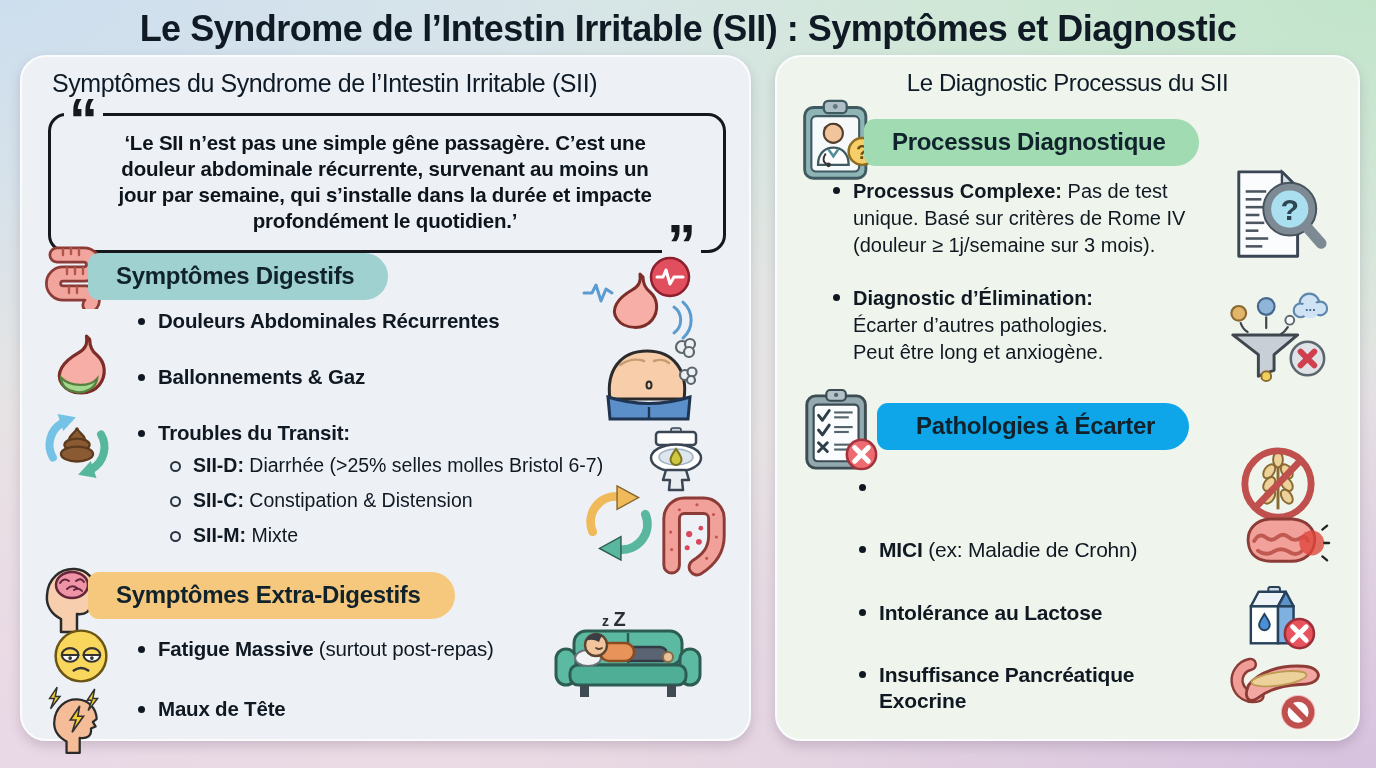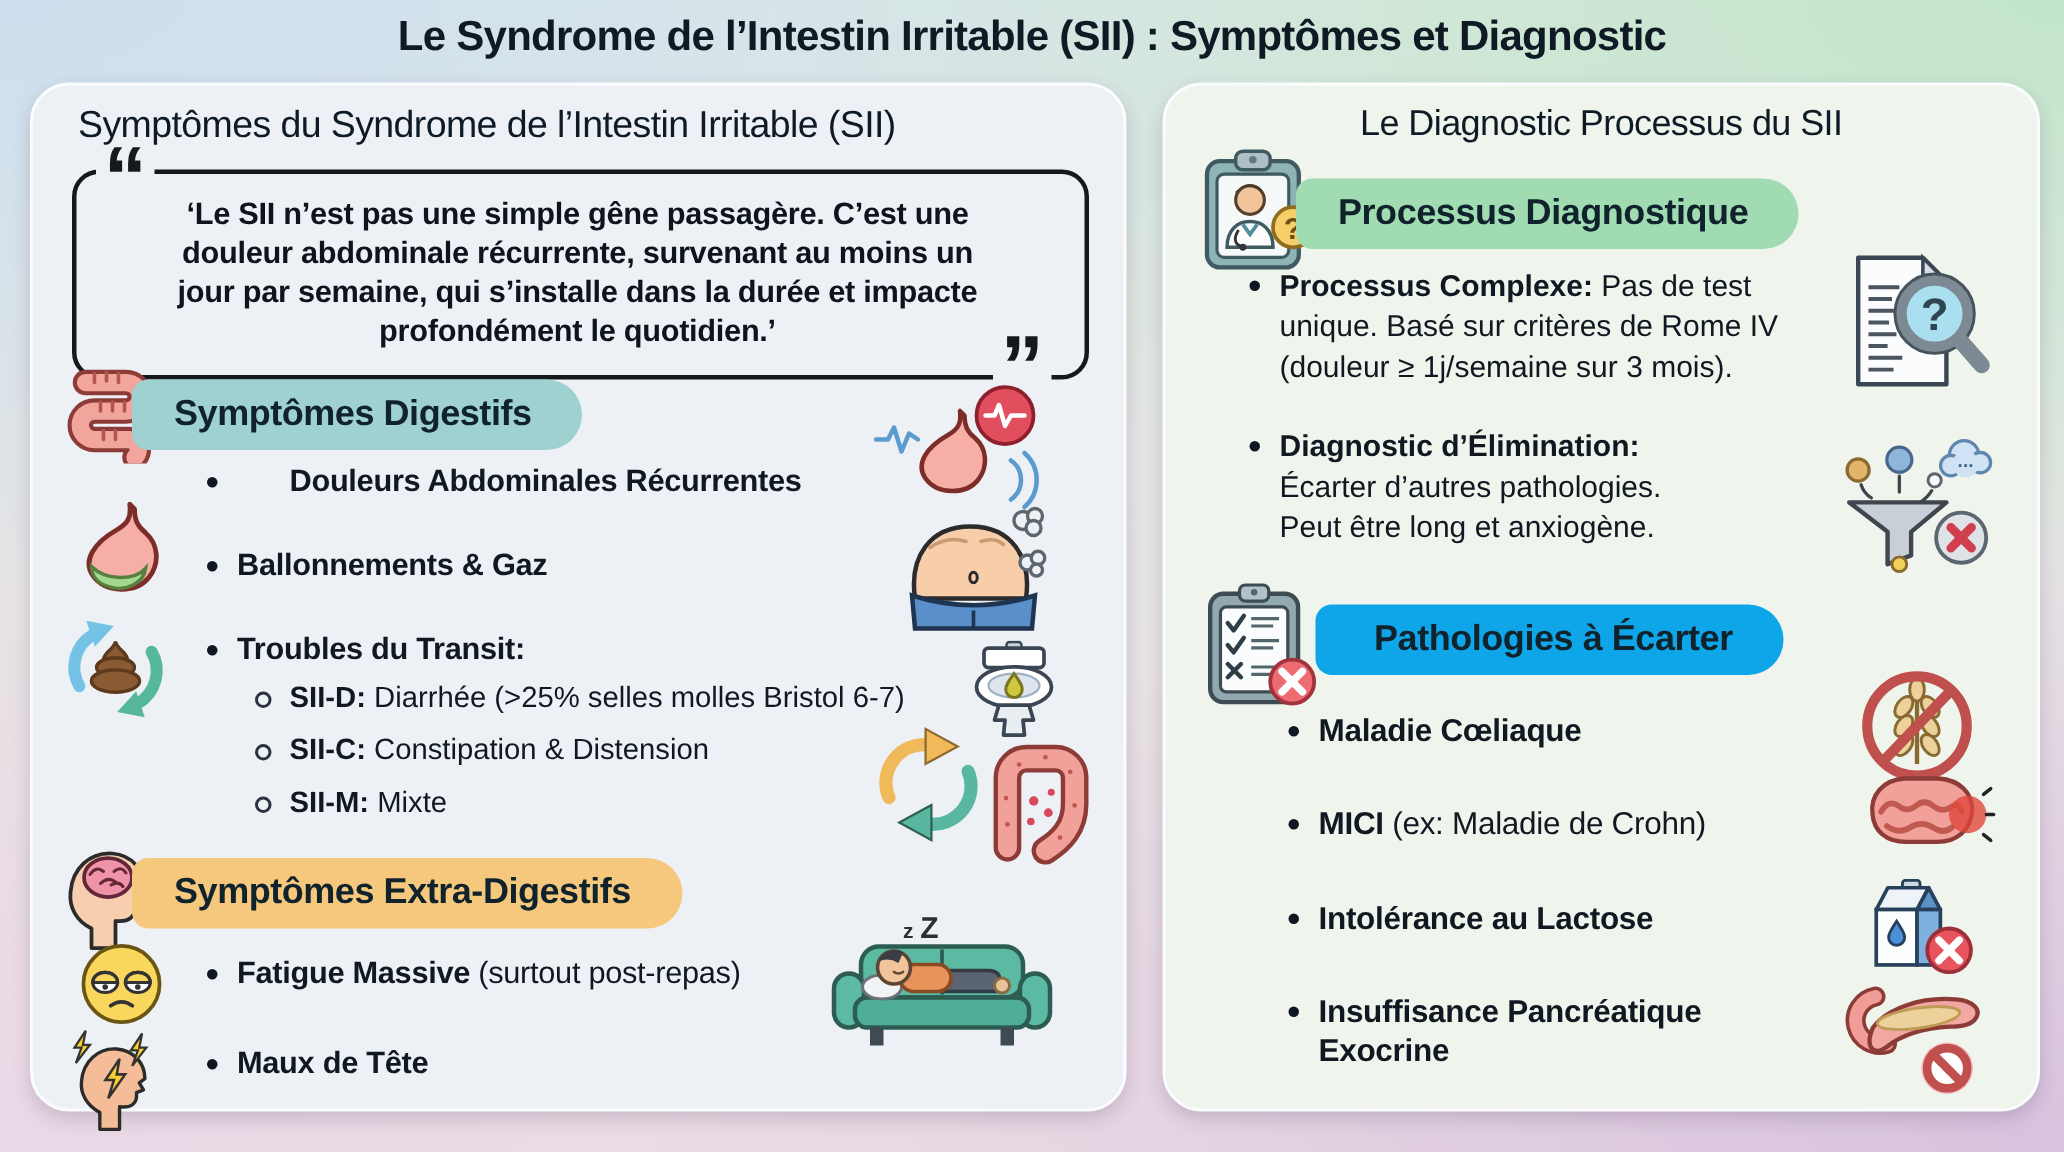--- a/index.html
+++ b/index.html
@@ -7,21 +7,21 @@
     width:1376px;height:768px;position:relative;overflow:hidden;
     font-family:"Liberation Sans",sans-serif;color:#101822;
     background:
       radial-gradient(120% 95% at 0% 0%, #cddeee 0%, rgba(205,222,238,0) 55%),
       radial-gradient(120% 95% at 100% 0%, #c2e5ca 0%, rgba(194,229,202,0) 55%),
       radial-gradient(120% 95% at 0% 100%, #e9d8e6 0%, rgba(233,216,230,0) 55%),
       radial-gradient(130% 100% at 100% 100%, #d7c2df 0%, rgba(215,194,223,0) 55%),
       linear-gradient(180deg,#dfe9e6,#eddfe2);
   }
   .app-title{position:absolute;top:8px;left:0;width:100%;text-align:center;
-    font-size:28px;font-weight:bold;letter-spacing:-0.5px;color:#0f1a24;}
+    font-size:36px;font-weight:bold;letter-spacing:-0.5px;color:#0f1a24;}
   .panel{position:absolute;border-radius:26px;border:2px solid #fafcfd;
     box-shadow:0 5px 12px rgba(90,70,100,.22);}
   .panel.left{left:20px;top:55px;width:727px;height:682px;background:#edf1f6;}
   .panel.right{left:775px;top:55px;width:581px;height:682px;background:#eff5ec;}
   .h2{position:absolute;font-size:25px;font-weight:normal;letter-spacing:-0.4px;color:#0e1a26;white-space:nowrap;}
   .quote-box{position:absolute;left:26px;top:56px;width:556px;border:3px solid #15181c;border-radius:18px;
     background:#edf1f6;padding:14px 60px 16px 56px;font-size:20.5px;font-weight:bold;line-height:26px;color:#0d141c;letter-spacing:-0.2px;text-align:center;}
   .q-mark{position:absolute;font-size:58px;font-weight:bold;line-height:40px;color:#15181c;background:#edf1f6;padding:0 5px;}
   .q-open{left:42px;top:42px;}
   .q-close{left:640px;top:168px;}
@@ -74,21 +74,21 @@
         <line x1="25" y1="23" x2="25" y2="29"></line>
           <line x1="33" y1="23" x2="33" y2="29"></line>
           <line x1="41" y1="23" x2="41" y2="29"></line>
         <line x1="27" y1="42" x2="27" y2="48"></line>
           <line x1="35" y1="42" x2="35" y2="48"></line>
       </g>
     </svg>
   </div>
   <div class="pill teal" style="left:66px;top:196px;">Symptômes Digestifs</div>
 
-  <div class="row" style="left:116px;top:252px;gap:35px;">
+  <div class="row" style="left:116px;top:252px;">
     <span class="dot"></span>
     <span class="b">Douleurs Abdominales Récurrentes</span>
   </div>
 
   <div class="ic" style="left:22px;top:276px;width:68px;height:68px;">
     <svg viewBox="0 0 64 64">
       <path d="M40 3 c1 8 -1 12 -8 16 C18 27 10 38 17 48 c8 11 27 11 35 1 c7 -9 6 -21 -2 -28 c-5 -4 -7 -8 -7 -15 z" fill="#f6aea6" stroke="#7c2d28" stroke-width="3" stroke-linejoin="round"></path>
       <path d="M16 42 c9 9 27 9 34 1 c-1 9 -12 15 -22 12 c-8 -2 -12 -7 -12 -13 z" fill="#a5d88f" stroke="#55803e" stroke-width="2.2"></path>
     </svg>
   </div>
@@ -348,21 +348,20 @@
           <line x1="36" y1="63" x2="51" y2="63"></line>
       </g>
       <circle cx="64" cy="68" r="15" fill="#ef6b72" stroke="#a2333c" stroke-width="2.6"></circle>
       <path d="M57 61 l14 14 M71 61 l-14 14" stroke="#fff" stroke-width="5" stroke-linecap="round"></path>
     </svg>
   </div>
   <div class="pill purple" style="left:100px;top:346px;">Pathologies à Écarter</div>
 
   <div class="row" style="left:82px;top:418px;">
     <span class="dot"></span>
-    <span class="pb"><span class="lbl">Maladie Cœliaque</span><span class="rest"></span></span>
   </div>
   <div class="row" style="left:82px;top:480px;">
     <span class="dot"></span>
     <span class="pb" style="white-space:nowrap;"><span class="lbl">MICI</span><span class="rest"> (ex: Maladie de Crohn)</span></span>
   </div>
   <div class="row" style="left:82px;top:543px;">
     <span class="dot"></span>
     <span class="pb"><span class="lbl">Intolérance au Lactose</span><span class="rest"></span></span>
   </div>
   <div class="row" style="left:82px;top:605px;width:330px;">

